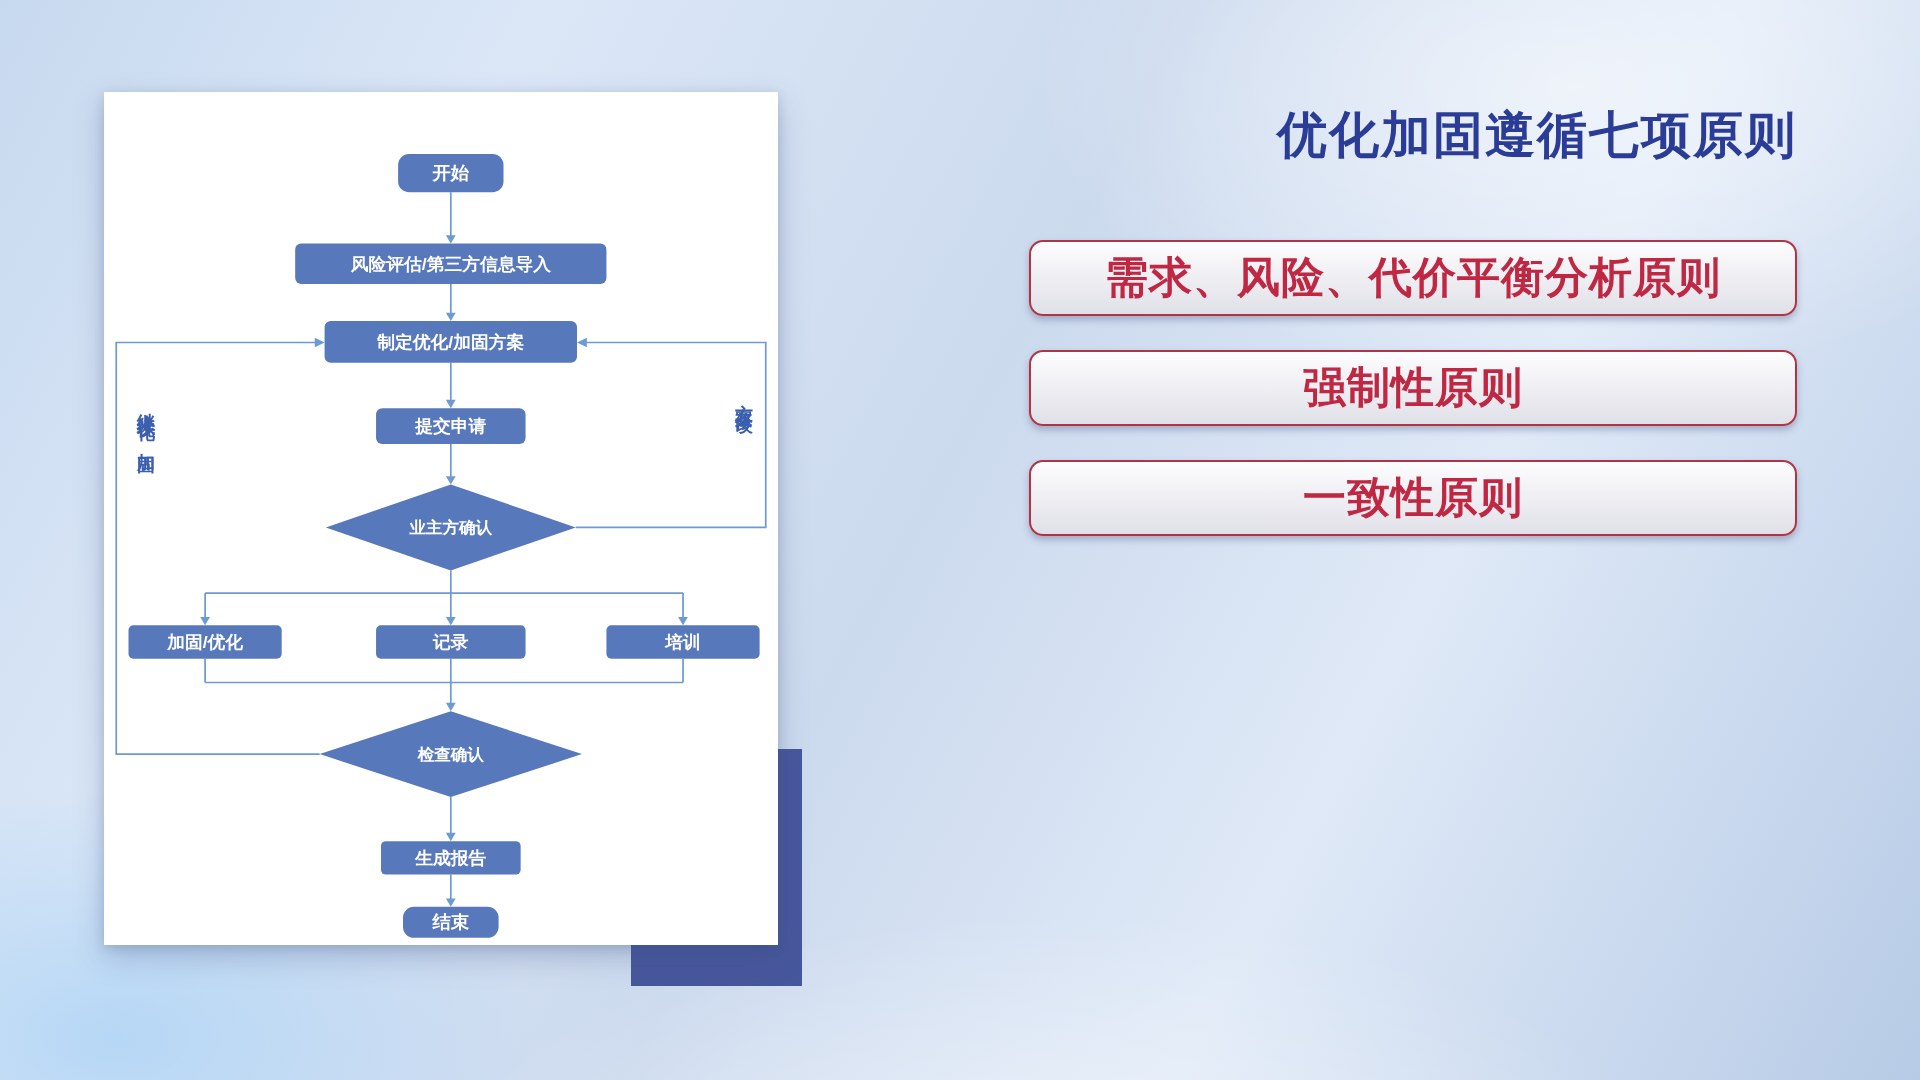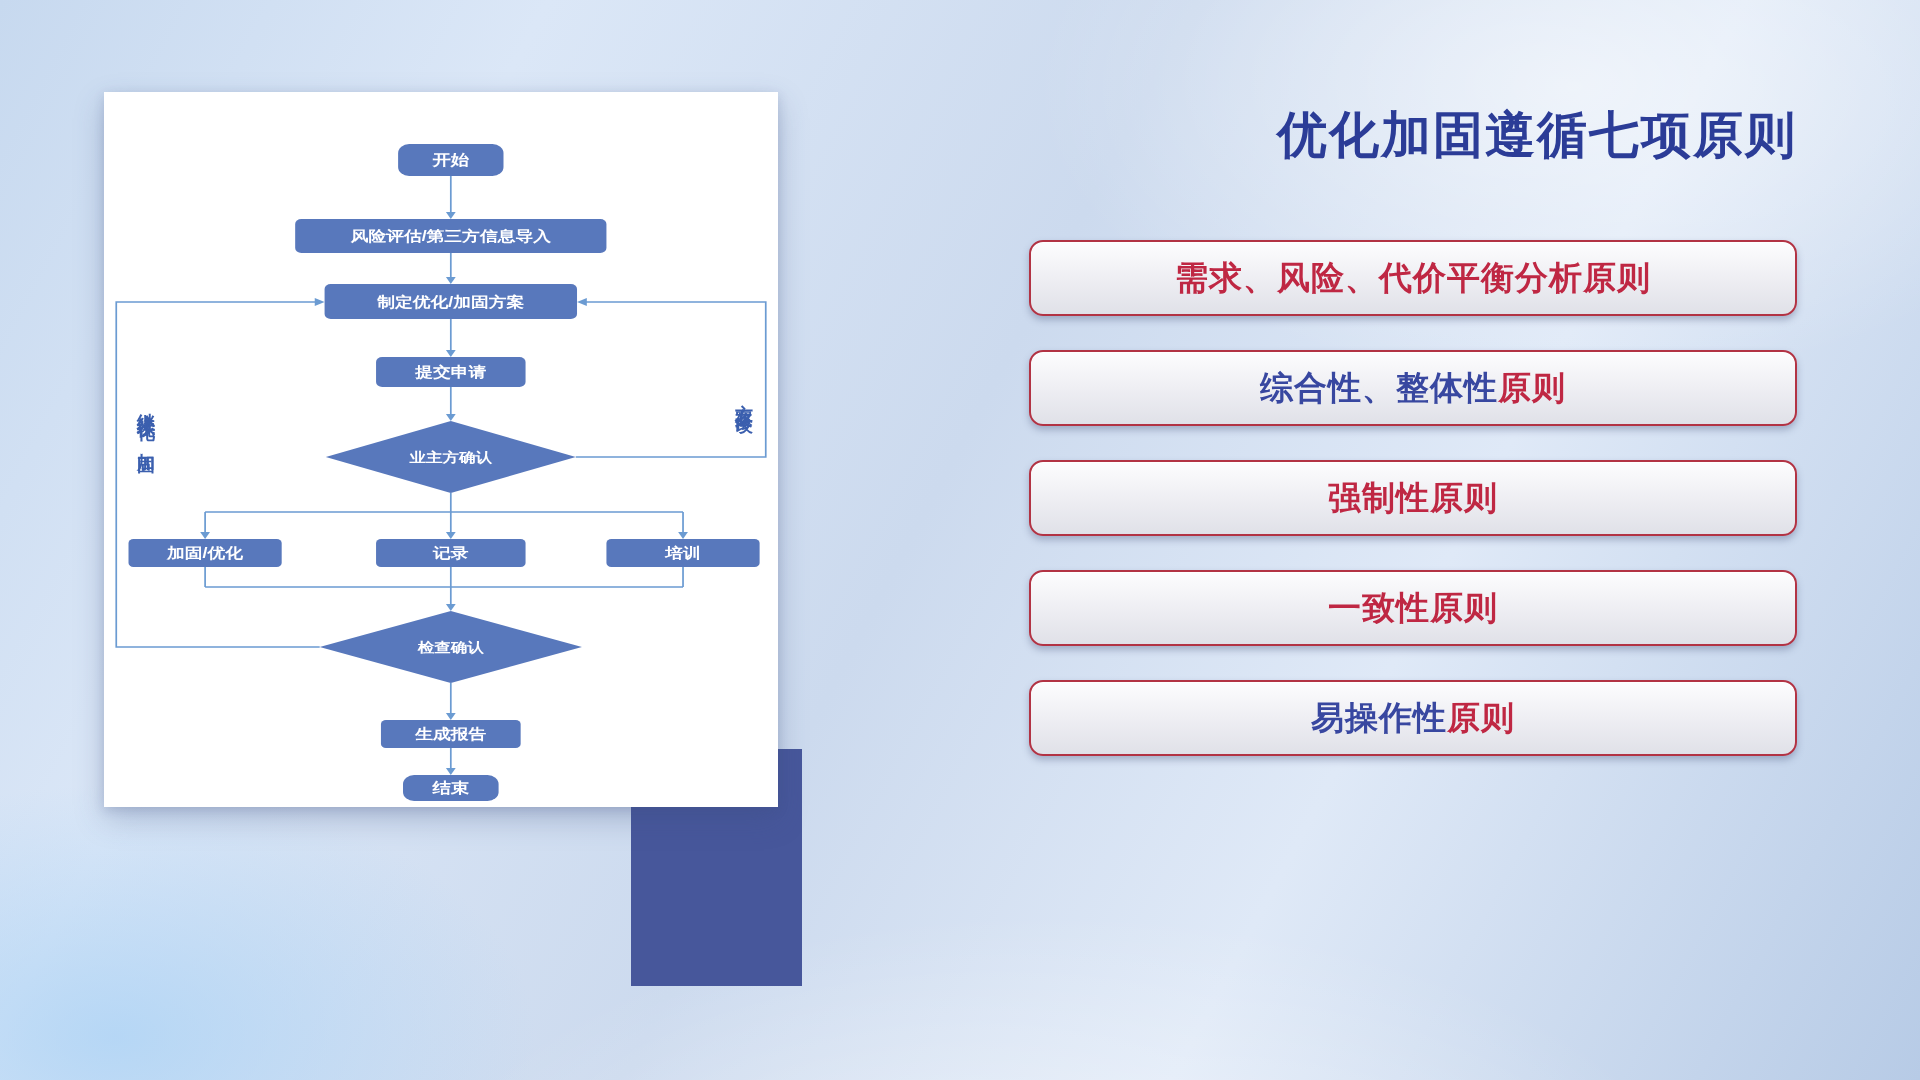--- a/index.html
+++ b/index.html
@@ -17,21 +17,21 @@
       radial-gradient(1200px 600px at 55% 115%, rgba(255,255,255,0.5), rgba(255,255,255,0) 55%),
       linear-gradient(118deg, #c7d9ef 0%, #dbe7f7 22%, #ccdaee 48%, #dfe9f7 70%, #b7cbe6 100%);
   }
 
   
   .accent {
     position: absolute; left: 631px; top: 749px; width: 171px; height: 237px;
     background: var(--accent-square, #47579b); z-index: 1;
   }
   .card {
-    position: absolute; left: 104px; top: 92px; width: 674px; height: 715px;
+    position: absolute; left: 104px; top: 92px; width: 674px; height: 853px;
     background: #ffffff; z-index: 2;
     box-shadow: 0 12px 28px rgba(60,80,130,.28), 0 3px 10px rgba(60,80,130,.18);
   }
   .card svg { position: absolute; left: 0; top: 0; width: 100%; height: 100%; }
 
   .conn { fill: none; stroke: var(--line-color, #6b9bd2); stroke-width: 1.4; }
   .ah   { fill: var(--line-color, #6b9bd2); }
   .node { fill: var(--node-fill, #5878bc); }
   .ntext { fill: #ffffff; font-weight: 700; text-anchor: middle; dominant-baseline: central;
            font-family: "Liberation Sans", "DejaVu Sans", sans-serif; }
@@ -56,21 +56,21 @@
     display: flex; flex-direction: column; gap: 34px;
   }
   .pill {
     height: 76px;
     border: 2px solid var(--pill-border, #b23344);
     border-radius: 14px;
     background: linear-gradient(180deg, #fdfdfe 0%, #ededf2 55%, #e0e1e8 100%);
     box-shadow: 0 4px 7px rgba(70,80,120,.35), inset 0 1px 0 #ffffff;
     display: flex; align-items: center; justify-content: center;
   }
-  .pill-label { font-size: 33px; font-weight: 700; letter-spacing: 1px; white-space: nowrap; }
+  .pill-label { font-size: 43px; font-weight: 700; letter-spacing: 1px; white-space: nowrap; }
   .seg-red  { color: var(--principle-red,  #bf2743); }
   .seg-blue { color: var(--principle-blue, #3847a0); }
 </style>
 </head>
 <body>
 
 <div id="slide">
 
   <div class="accent"></div>
 
@@ -138,26 +138,20 @@
     <div class="vlabel vlabel-right">方案修改</div>
   </div>
 
   <h1 class="title">优化加固遵循七项原则</h1>
 
   <div class="pill-list">
       <div class="pill">
     <div class="pill-label"><span class="seg-red">需求、风险、代价平衡分析原则</span></div>
   </div>
       <div class="pill">
-    <div class="pill-label"><span class="seg-blue">综合性、整体性</span><span class="seg-red">原则</span></div>
-  </div>
-      <div class="pill">
     <div class="pill-label"><span class="seg-red">强制性原则</span></div>
   </div>
       <div class="pill">
     <div class="pill-label"><span class="seg-red">一致性原则</span></div>
-  </div>
-      <div class="pill">
-    <div class="pill-label"><span class="seg-blue">易操作性</span><span class="seg-red">原则</span></div>
   </div>
     </div>
 
 </div>
 
 </body></html>

